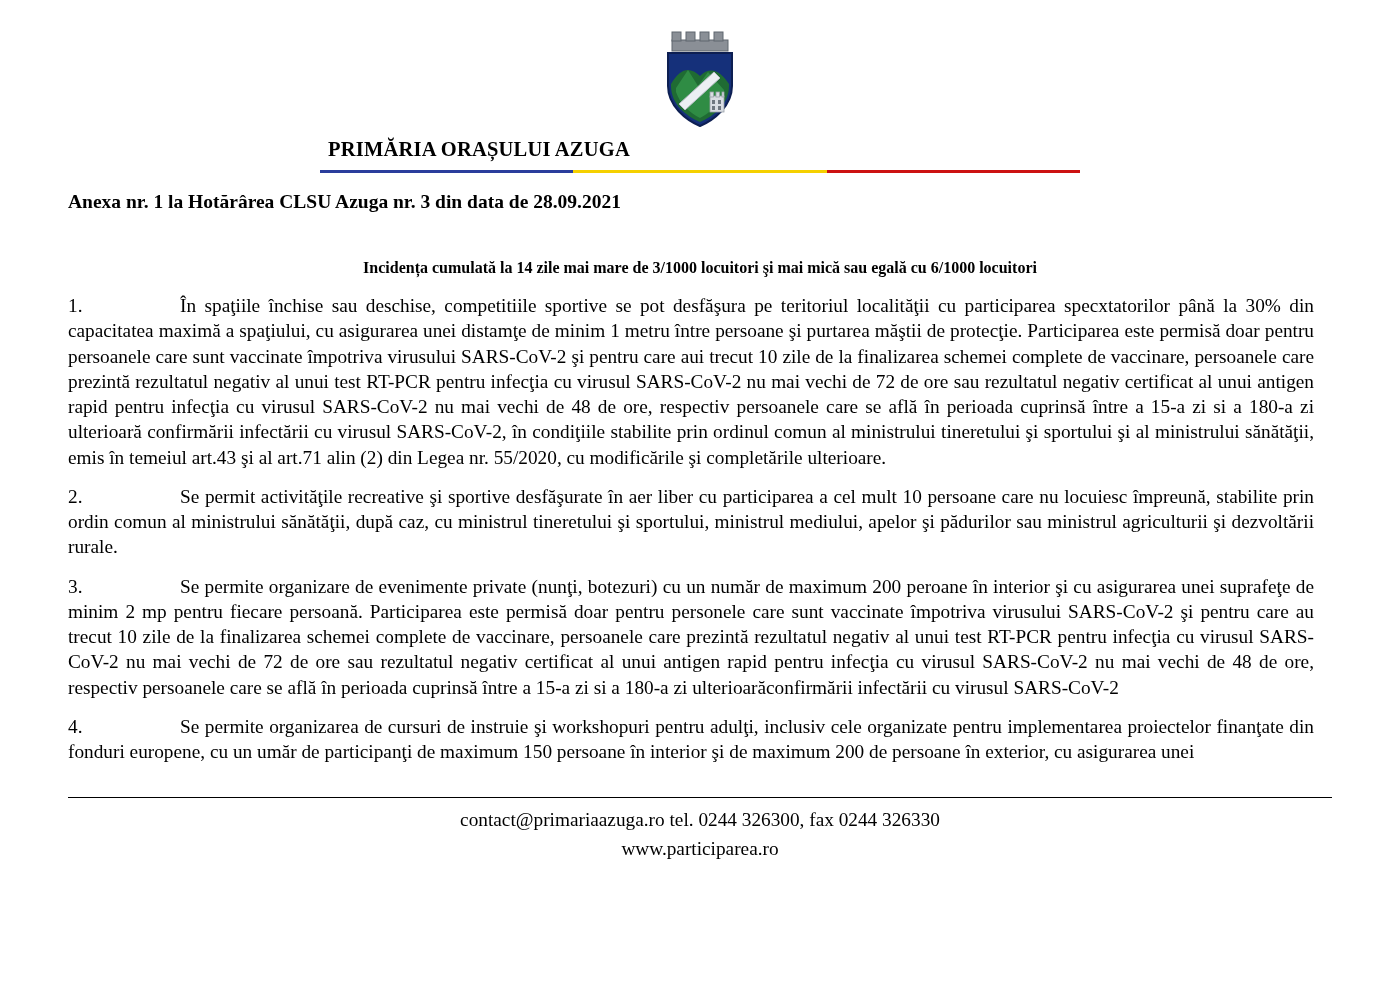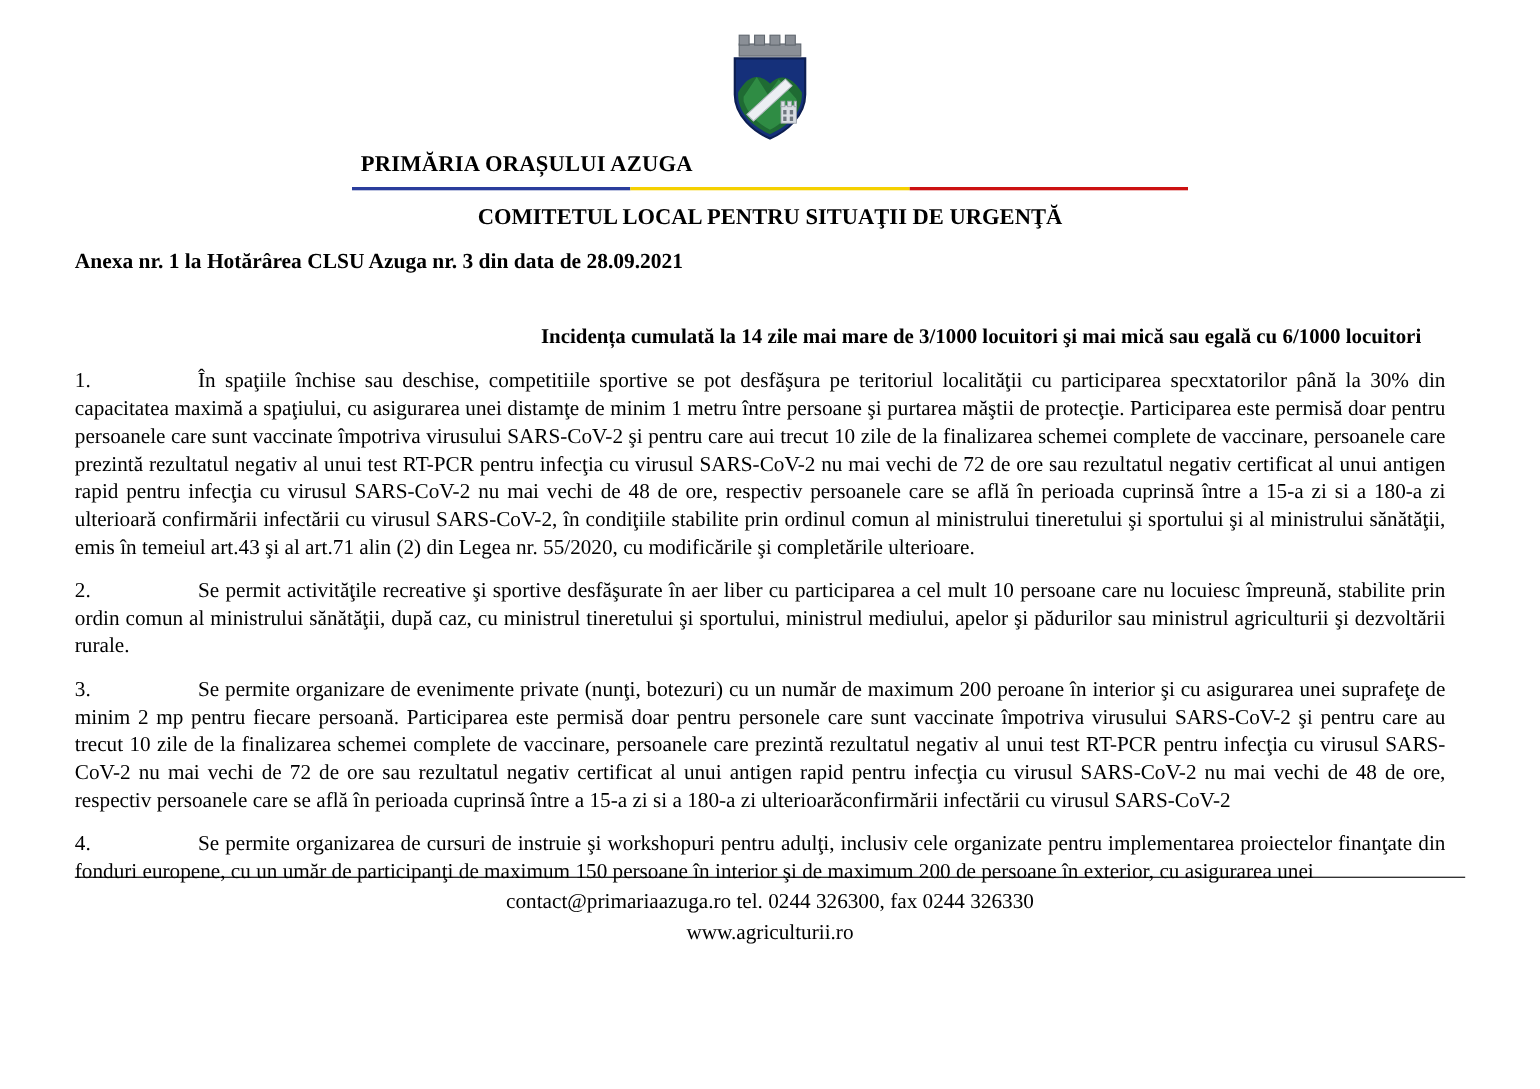--- a/index.html
+++ b/index.html
@@ -71,23 +71,23 @@
     font-weight: bold;
     font-size: 19.5px;
     text-align: left;
   }
 
   
   .body-block {
     margin-top: 46px;
   }
   .section-title {
-    text-align: right;
+    text-align: center;
     font-weight: bold;
-    font-size: 19px;
+    font-size: 16px;
     margin: 0 0 16px 0;
     padding: 0 40px;
   }
   p.para {
     margin: 0 18px 14px 0;
     font-size: 19.3px;
     line-height: 1.31;
     text-align: justify;
     text-justify: inter-word;
     text-indent: 0;
@@ -158,21 +158,20 @@
   <div class="org-row">
     <div class="org-left">PRIMĂRIA ORAȘULUI AZUGA</div>
   </div>
 
   <div class="tricolor">
     <span style="background:#2a3d9c"></span>
     <span style="background:#f5d000"></span>
     <span style="background:#cc1111"></span>
   </div>
 
-  <div class="committee">COMITETUL LOCAL PENTRU SITUAŢII DE URGENŢĂ</div>
 
   <div class="annex">Anexa nr. 1 la Hotărârea CLSU Azuga nr. 3 din data de 28.09.2021</div>
 
   <div class="body-block">
     <div class="section-title">Incidența cumulată la 14 zile mai mare de 3/1000 locuitori şi mai mică sau egală cu 6/1000 locuitori</div>
 
     <p class="para">
       <span class="num">1.</span><span>În spaţiile închise sau deschise, competitiile sportive se pot desfăşura pe teritoriul localităţii cu participarea specxtatorilor până la 30% din capacitatea maximă a spaţiului, cu asigurarea unei distamţe de minim 1 metru între persoane şi purtarea măştii de protecţie. Participarea este permisă doar pentru persoanele care sunt vaccinate împotriva virusului SARS-CoV-2 şi pentru care aui trecut 10 zile de la finalizarea schemei complete de vaccinare, persoanele care prezintă rezultatul negativ al unui test RT-PCR pentru infecţia cu virusul SARS-CoV-2 nu mai vechi de 72 de ore sau rezultatul negativ certificat al unui  antigen rapid pentru infecţia cu virusul SARS-CoV-2 nu mai vechi de 48 de ore, respectiv persoanele care se află în perioada cuprinsă între a 15-a zi si a 180-a zi ulterioară confirmării infectării cu virusul SARS-CoV-2, în condiţiile stabilite prin ordinul comun al ministrului tineretului şi sportului şi al ministrului sănătăţii, emis în temeiul art.43 şi al art.71 alin (2) din Legea nr. 55/2020, cu modificările şi completările ulterioare.</span>
     </p>
 
@@ -185,16 +184,16 @@
     </p>
 
     <p class="para">
       <span class="num">4.</span><span>Se permite organizarea de cursuri de instruie şi workshopuri pentru adulţi, inclusiv cele organizate pentru implementarea proiectelor finanţate din fonduri europene, cu un  umăr de participanţi de maximum 150 persoane în interior şi de maximum 200 de persoane în exterior, cu asigurarea unei</span>
     </p>
   </div>
 
   <div class="footer">
     <div class="footer-rule"></div>
     <div class="footer-line">contact@primariaazuga.ro tel. 0244 326300, fax 0244 326330</div>
-    <div class="footer-line">www.agriculturii.ro</div>
+    <div class="footer-line">www.participarea.ro</div>
   </div>
 
 </div>
 
 </body></html>

